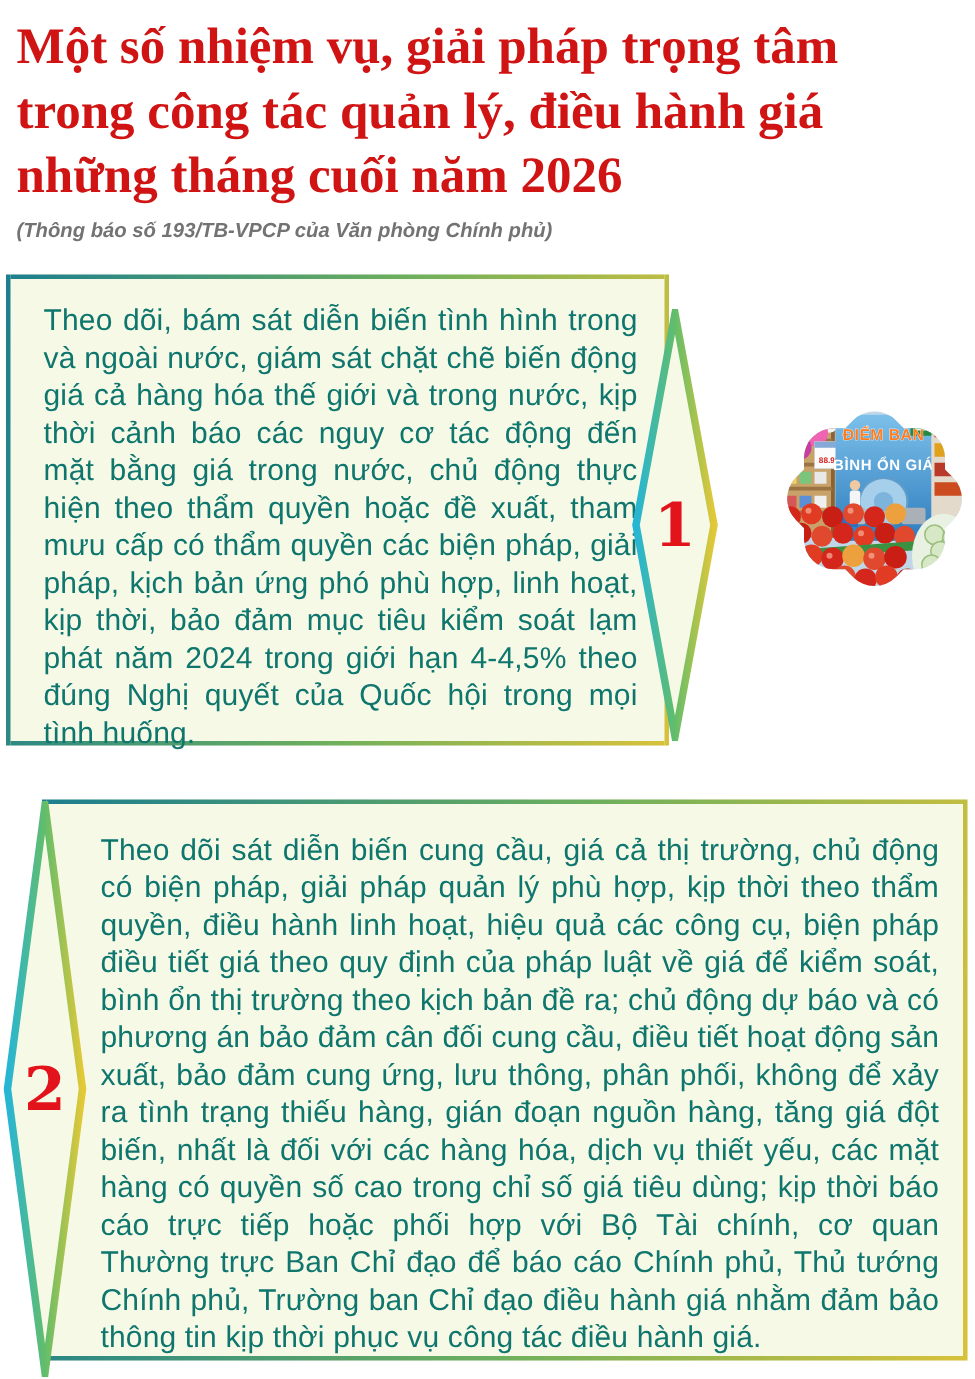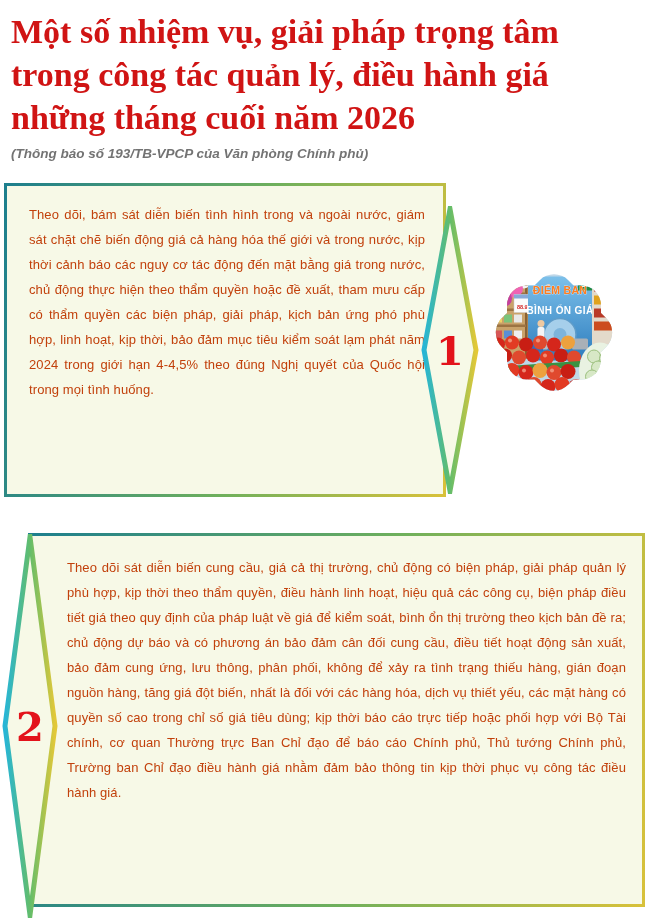--- a/index.html
+++ b/index.html
@@ -20,35 +20,35 @@
   }
   
   .box {
     position:absolute; box-sizing:border-box; background:#f7f9e7;
     border:3px solid #1d7f8e;
     border-image:linear-gradient(100deg,#1d7f8e 0%,#6fb05c 55%,#d8c13a 100%) 1;
   }
   .box1 { left:4px;  top:183px; width:442px; height:314px; padding:16px 18px 0 22px; }
   .box2 { left:28px; top:533px; width:617px; height:374px; padding:19px 16px 12px 36px; }
   .body-text {
-    margin:0; text-align:justify; color:#c2410c;
-    font-size:13px; line-height:25px; letter-spacing:0.1px;
+    margin:0; text-align:justify; color:#0f766e;
+    font-size:20px; line-height:25px; letter-spacing:0.1px;
   }
   
   .diamond { position:absolute; }
   .diamond svg { display:block; }
   .num {
     position:absolute; inset:0; display:flex; align-items:center; justify-content:center;
     font-family:"DejaVu Serif","Liberation Serif",serif; font-weight:bold;
     font-size:40px; color:#e3131b; pointer-events:none;
   }
   .diamond1 { left:421px; top:206px; width:58px; height:288px; }
   .diamond2 { left:2px;   top:534px; width:56px; height:384px; }
   
-  .photo { position:absolute; left:490px; top:267px; width:128px; height:131px; }
+  .photo { position:absolute; left:519px; top:267px; width:128px; height:131px; }
   .photo svg { display:block; width:100%; height:100%; }
 </style>
 </head>
 <body>
 
 <div class="page">
 
   <header class="title-block">
     <h1 class="page-title">
       <span class="tline">Một số nhiệm vụ, giải pháp trọng tâm</span>

